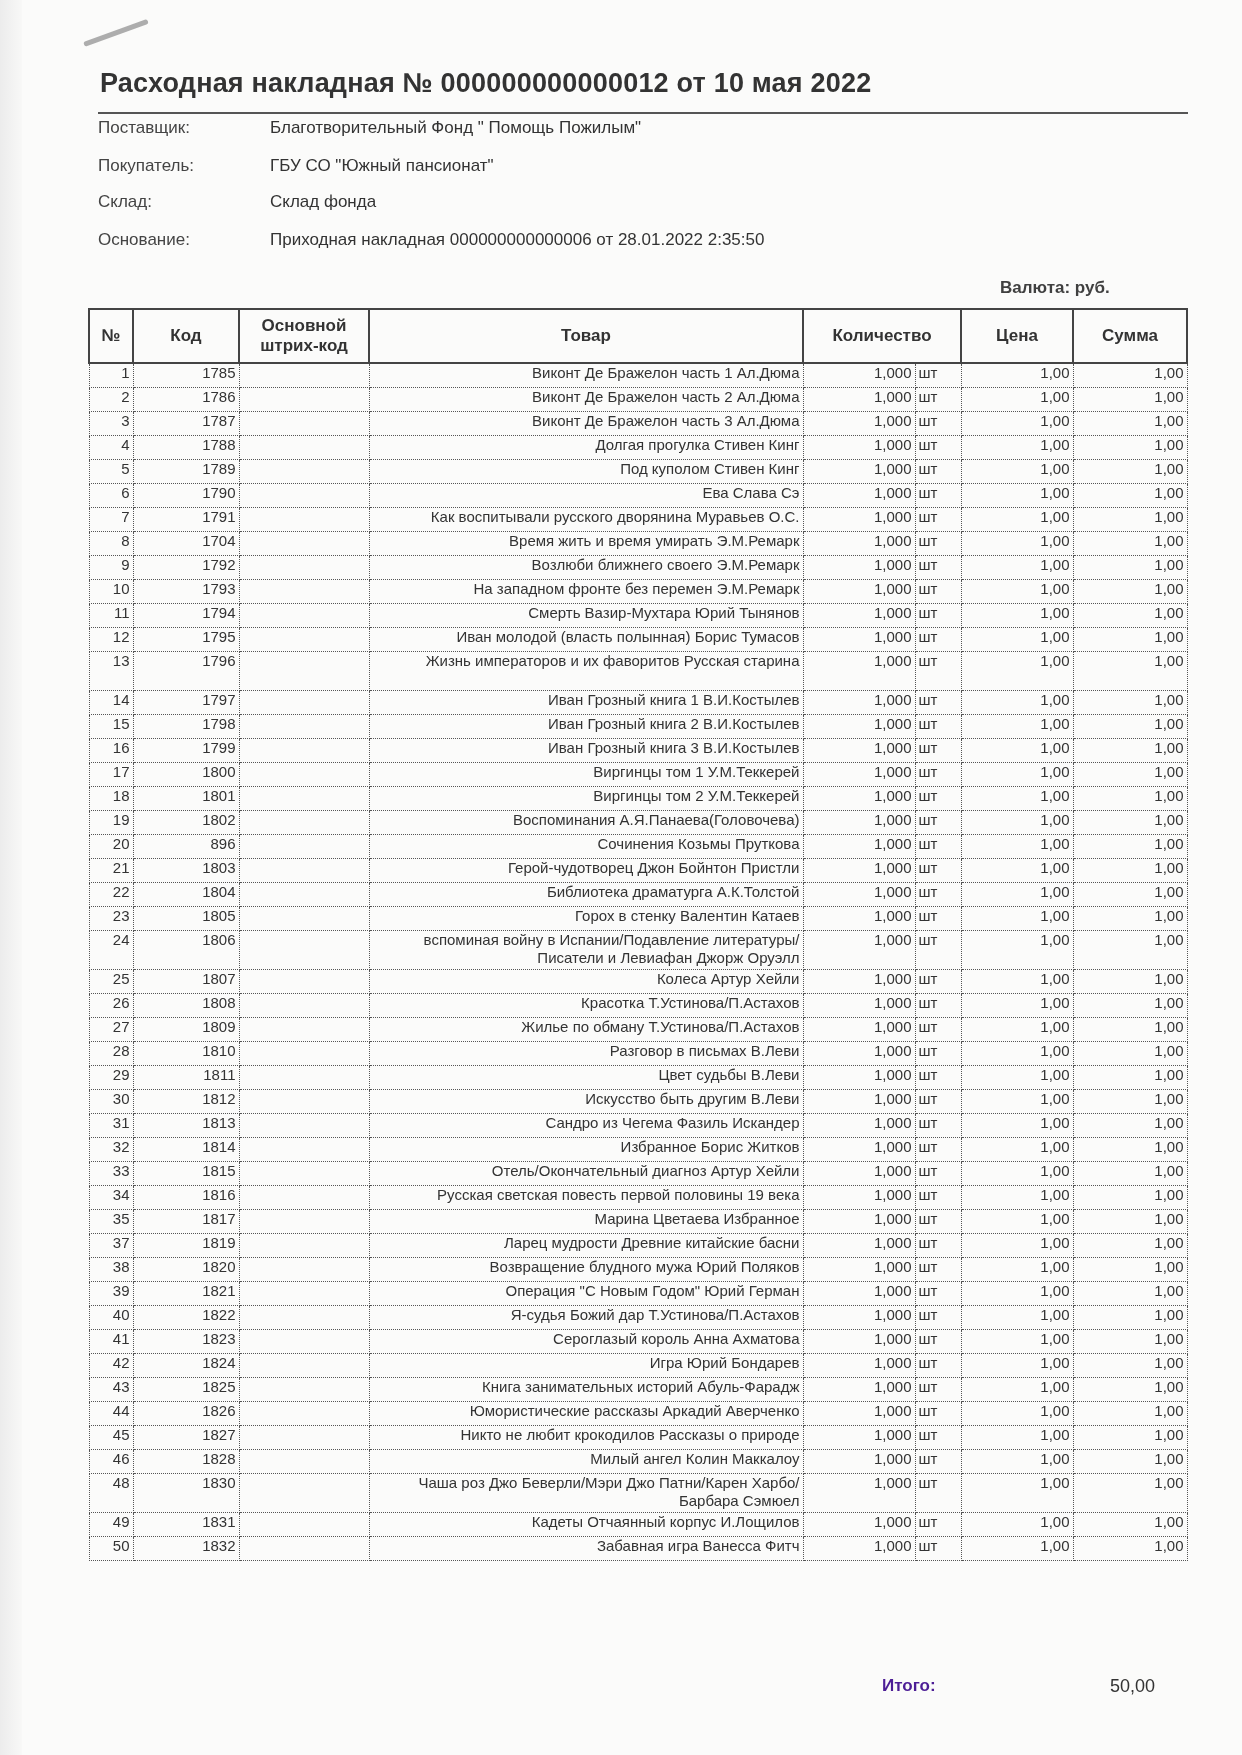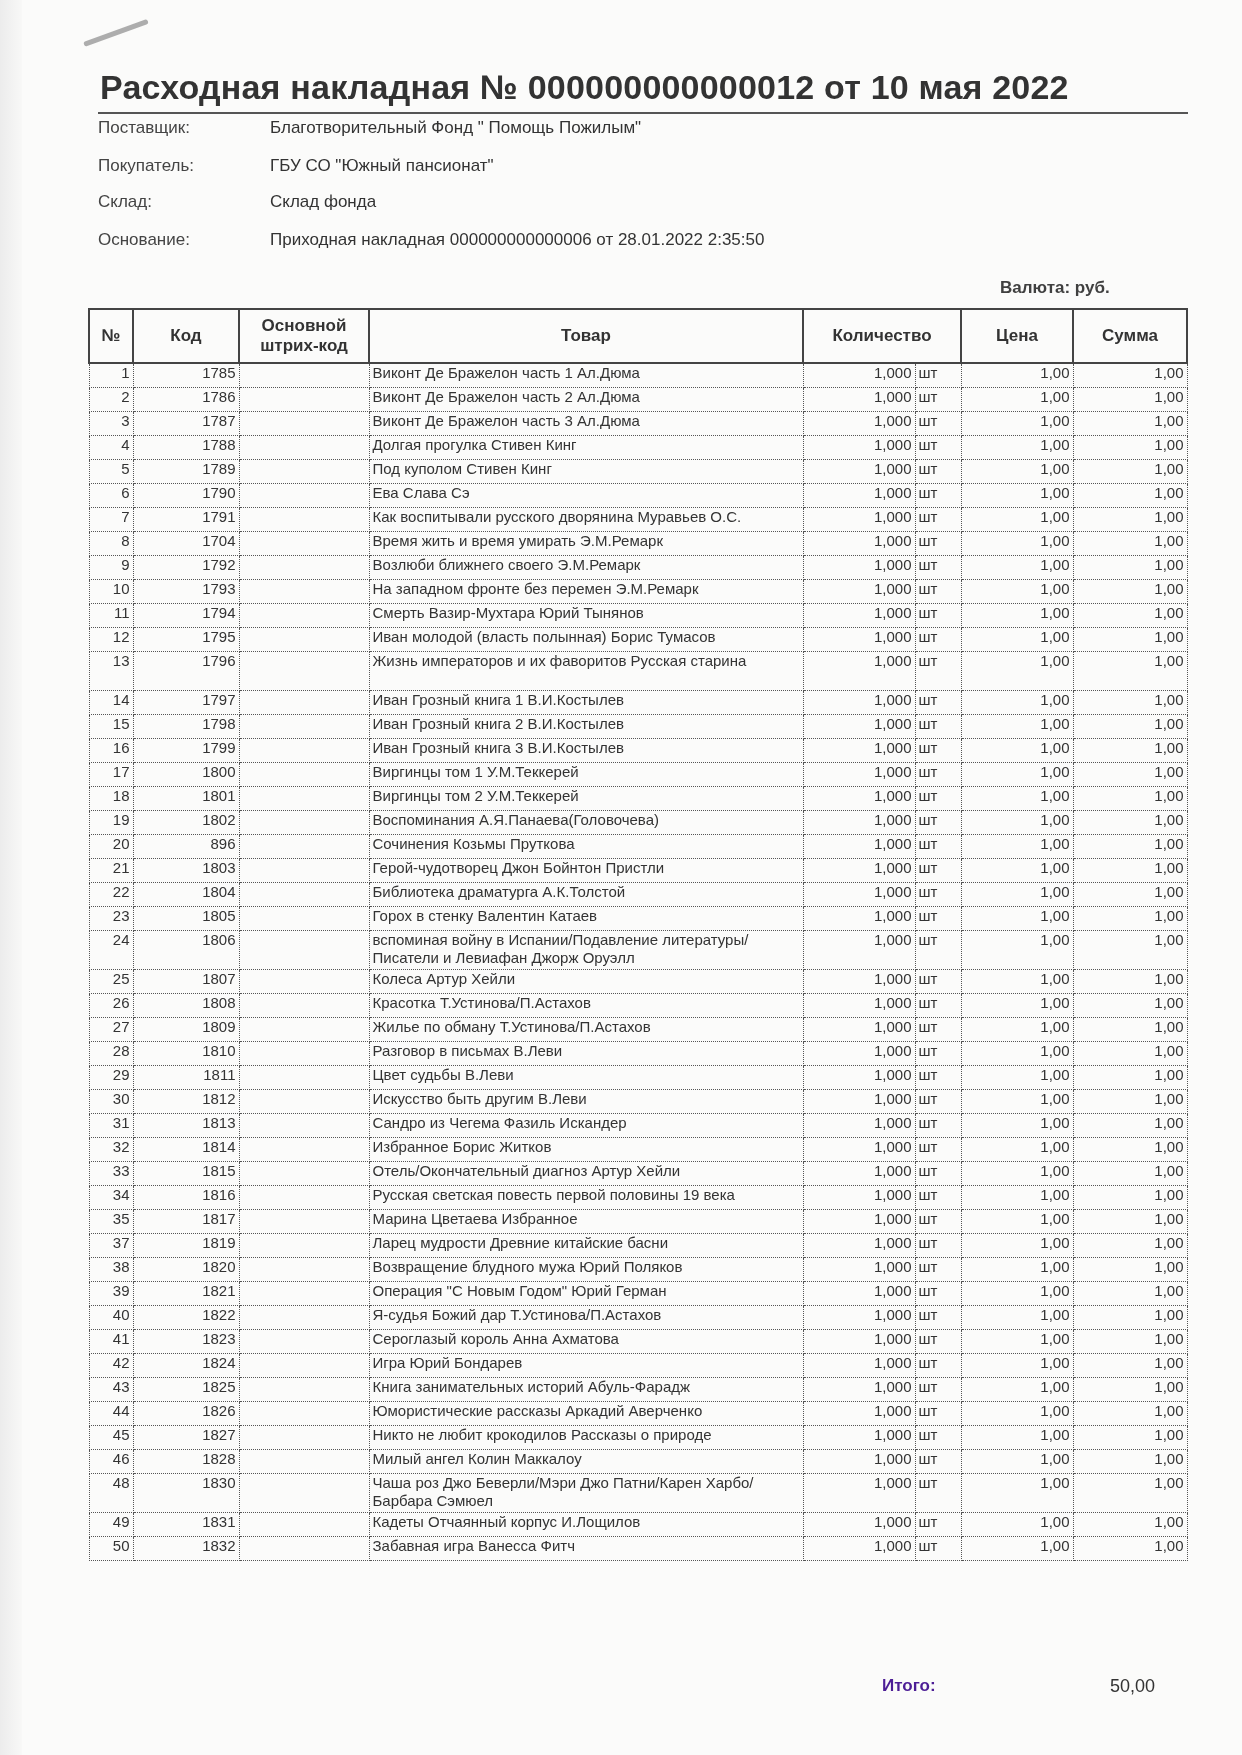--- a/index.html
+++ b/index.html
@@ -17,21 +17,21 @@
   }
   .pen-mark {
     position: absolute; left: 84px; top: 42px; width: 68px; height: 5px;
     background: #9a9a9a; border-radius: 3px;
     transform: rotate(-20deg);
     transform-origin: left center;
     opacity: .8;
   }
   .title {
     position: absolute; left: 100px; top: 68px;
-    font-size: 34px; font-weight: bold; color: #333;
+    font-size: 27px; font-weight: bold; color: #333;
     letter-spacing: 0.2px; white-space: nowrap;
   }
   .title-rule {
     position: absolute; left: 98px; top: 112px; width: 1090px; height: 2px;
     background: #555;
   }
   .meta-row {
     position: absolute; left: 98px; font-size: 17px; white-space: nowrap;
   }
   .meta-label { display: inline-block; width: 172px; color: #444; }
@@ -46,21 +46,21 @@
   }
   table.grid th {
     border: 2px solid #444; font-weight: bold; font-size: 17px;
     height: 52px; padding: 0 4px; line-height: 20px; color: #333;
     text-align: center; vertical-align: middle;
   }
   table.grid td {
     border: 1px dotted #555; padding: 0 3px; vertical-align: top;
     line-height: 18px; color: #333; white-space: nowrap; overflow: hidden;
   }
-  table.grid td.wrap { white-space: normal; }
+  table.grid td.wrap { white-space: normal; text-align: right; }
   td.num, td.code, td.qty, td.price, td.sum { text-align: right; }
   td.unit { text-align: left; }
   tr.row td { height: 23px; }
   tr.row.tall td { height: 38px; }
   .total-label {
     position: absolute; left: 882px; top: 1676px; font-size: 17px; font-weight: bold; color: #4c1d95;
   }
   .total-value {
     position: absolute; left: 1110px; top: 1676px; font-size: 18px; color: #333;
   }

